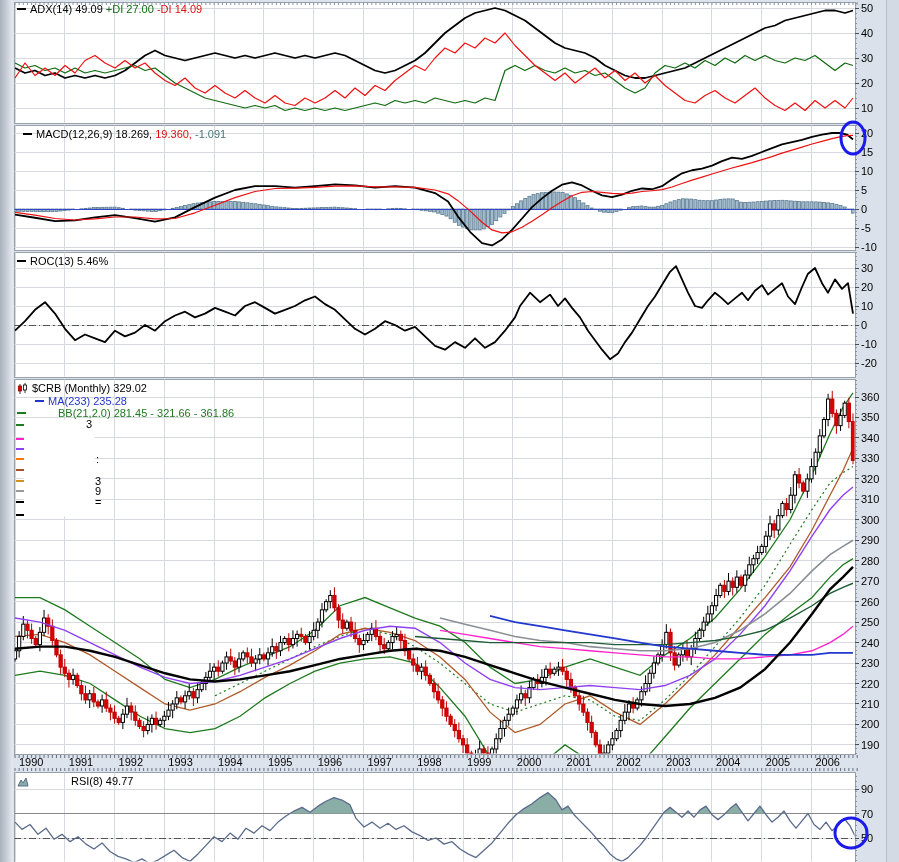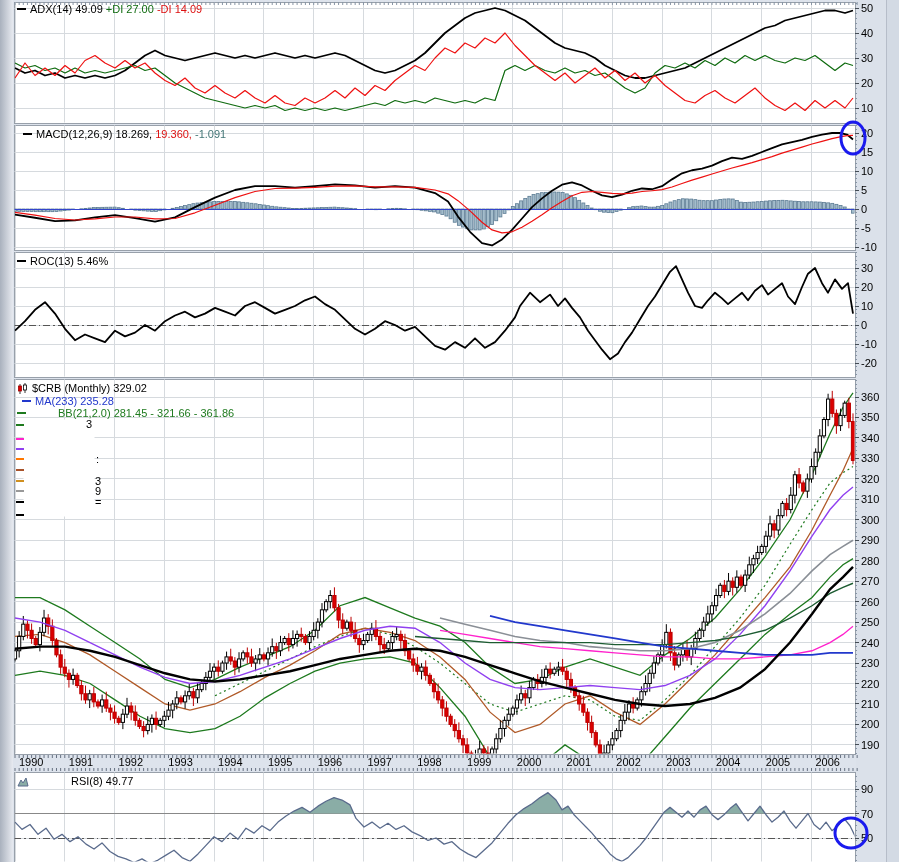--- a/index.html
+++ b/index.html
@@ -1755,19 +1755,19 @@
   <div id="labels">
       <div class="lblrow" style="left: 17px; top: 3px;"><span class="swatch" style="background: rgb(0, 0, 0);"></span><span style="color: rgb(0, 0, 0);">ADX(14) 49.09 </span><span style="color: rgb(15, 107, 15);">+DI 27.00 </span><span style="color: rgb(221, 17, 17);">-DI 14.09</span></div>
       <div class="lblrow" style="left: 23px; top: 128px;"><span class="swatch" style="background: rgb(0, 0, 0);"></span><span style="color: rgb(0, 0, 0);">MACD(12,26,9) 18.269,</span><span style="color: rgb(221, 17, 17);"> 19.360,</span><span style="color: rgb(68, 119, 119);"> -1.091</span></div>
       <div class="lblrow" style="left: 17px; top: 255px; text-align: center;"><span class="swatch" style="background: rgb(0, 0, 0);"></span><span style="color: rgb(0, 0, 0);">ROC(13) 5.46%</span></div>
       <div class="lblrow" style="left: 17px; top: 382px;"><svg width="12" height="12" class="licon">
           <line x1="3" y1="1" x2="3" y2="11" stroke="#333" stroke-width="1"></line>
           <rect x="1.5" y="3" width="3" height="5" fill="#dd0000" stroke="#990000" stroke-width="0.8"></rect>
           <line x1="8" y1="0" x2="8" y2="10" stroke="#333" stroke-width="1"></line>
           <rect x="6.5" y="2" width="3" height="5" fill="#fff" stroke="#000" stroke-width="0.8"></rect>
         </svg><span style="color: rgb(0, 0, 0);">$CRB (Monthly) 329.02</span></div>
-      <div class="lblrow" style="left: 22px; top: 395px;"><span class="swatch" style="background: rgb(34, 56, 204);"></span><span style="color: rgb(34, 56, 204);">MA(233) 235.28</span></div>
+      <div class="lblrow" style="left: 35px; top: 395px;"><span class="swatch" style="background: rgb(34, 56, 204);"></span><span style="color: rgb(34, 56, 204);">MA(233) 235.28</span></div>
       <div class="lblrow" style="left: 17px; top: 407px;"><span class="swatch" style="background: rgb(30, 122, 30);"></span><span style="color: rgb(30, 122, 30); padding-left: 28px;">BB(21,2.0) 281.45 - 321.66 - 361.86</span></div>
       <div class="lblrow" style="left: 17px; top: 775px;"><svg width="12" height="12" class="licon">
           <polygon points="1,10 4,4 6,7 9,2 11,10" fill="#8aada6" stroke="#5a6b8c" stroke-width="1"></polygon>
         </svg><span style="color: rgb(0, 0, 0); padding-left: 39px;">RSI(8) 49.77</span></div>
     </div>
 </div>
 
 </body></html>

